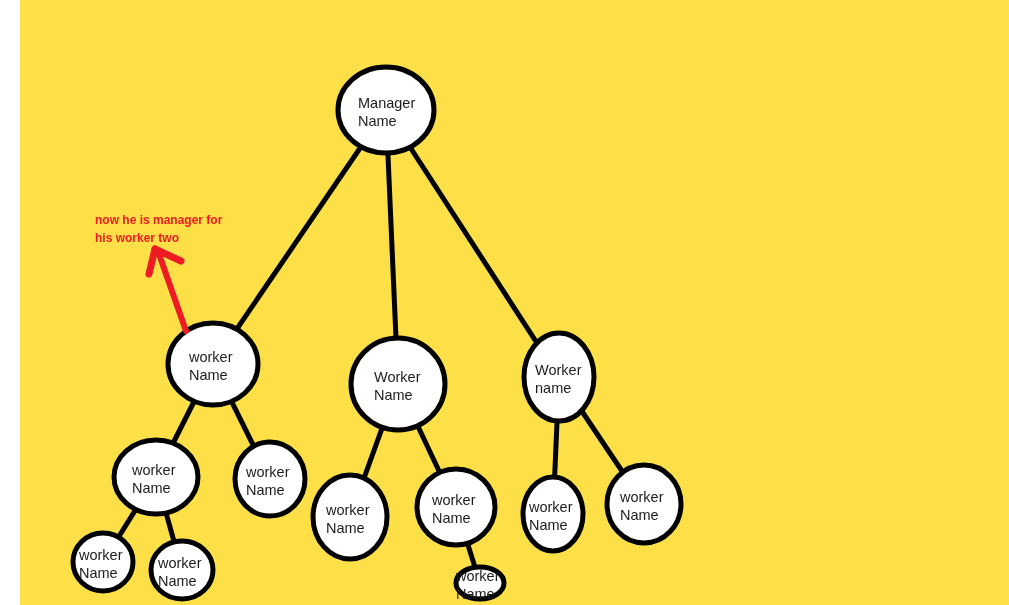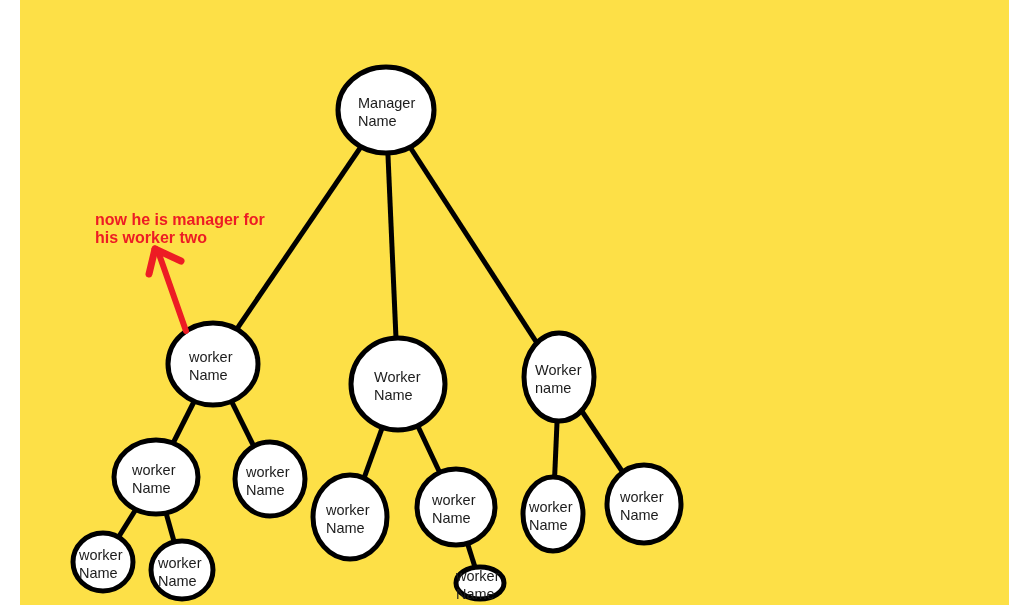--- a/index.html
+++ b/index.html
@@ -23,21 +23,21 @@
   }
   .node-label {
     font-family: "Liberation Sans", sans-serif;
     font-size: 14.5px;
     fill: #1c1c1c;
   }
   .annotation {
     position: absolute;
     left: 75px;
     top: 211px;
-    font-size: 16px;
+    font-size: 12px;
     line-height: 18px;
     font-weight: 700;
     white-space: nowrap;
   }
 </style>
 </head>
 <body>
 
 <div class="canvas">
 

